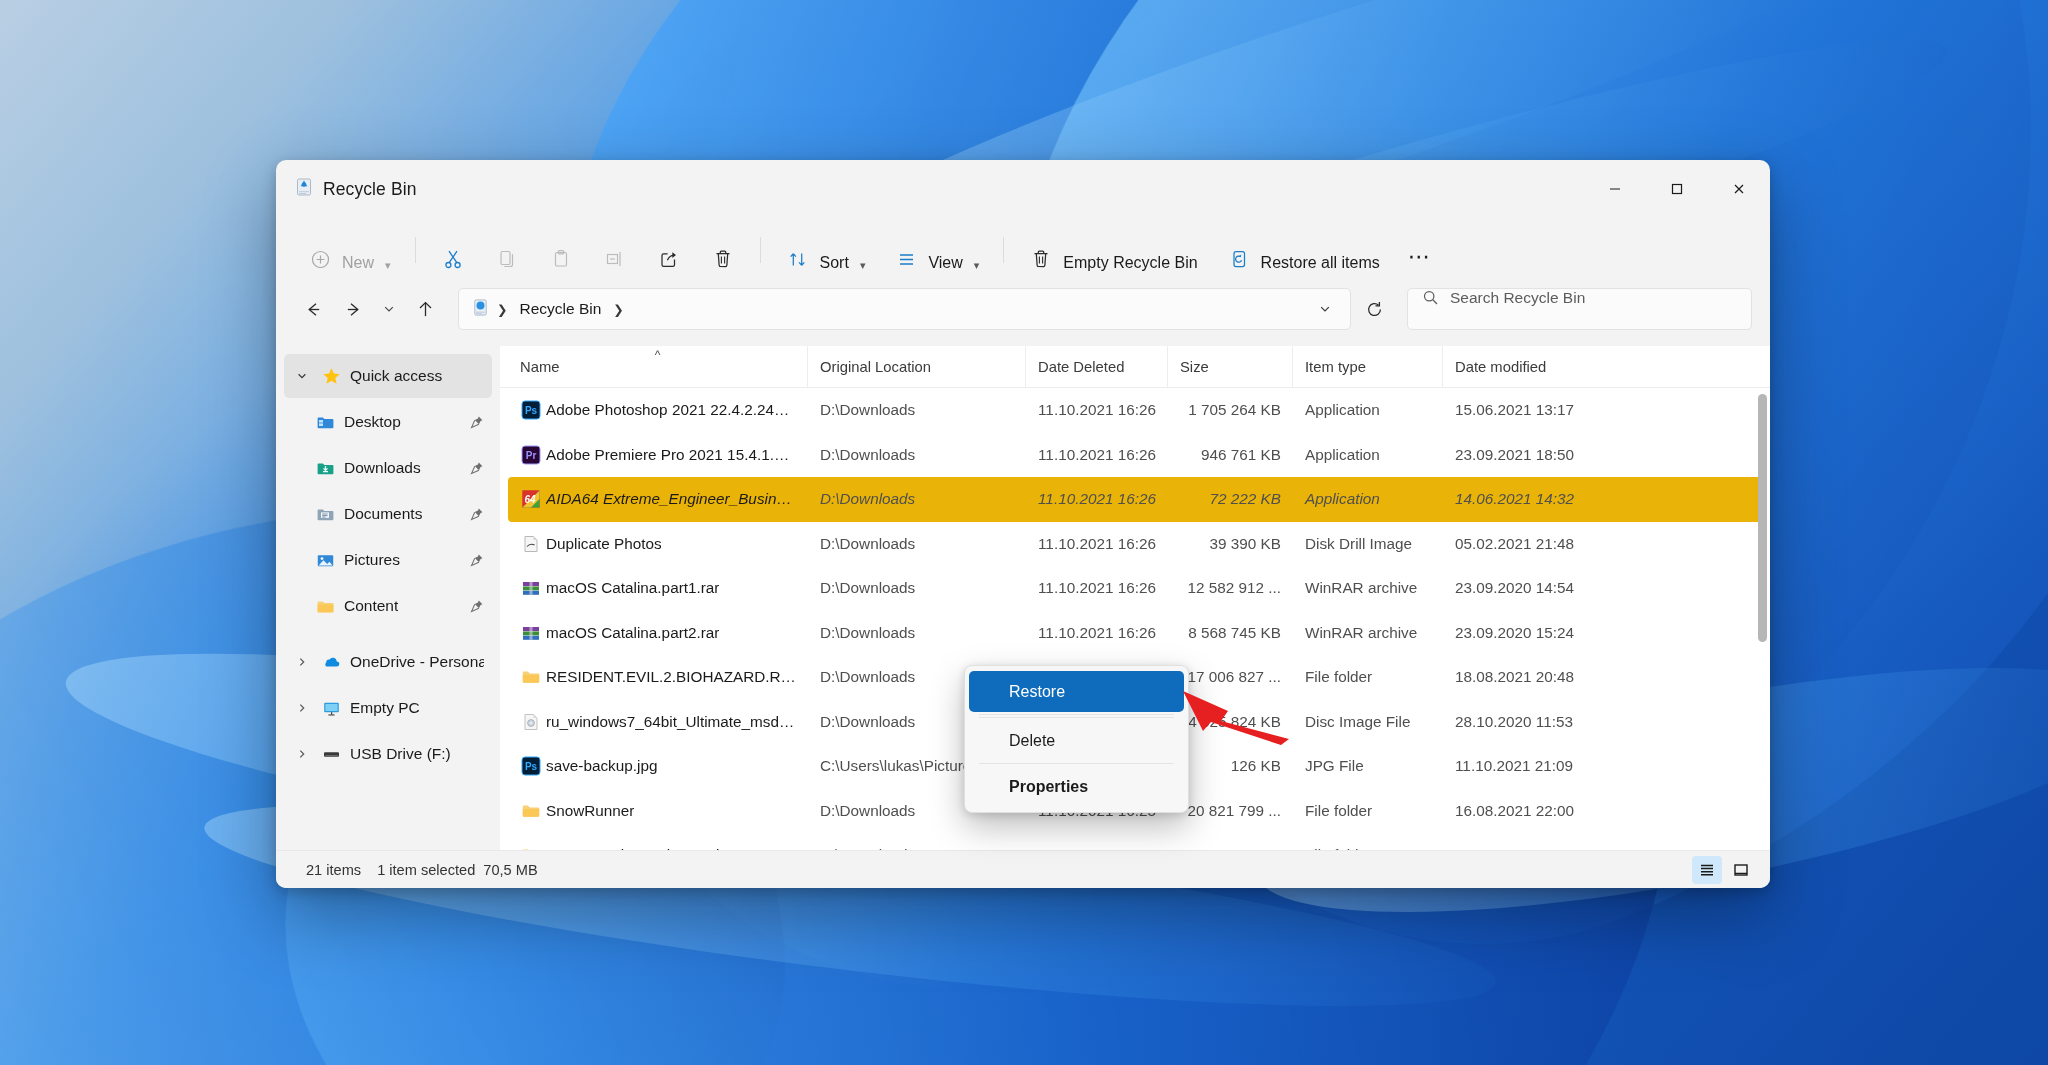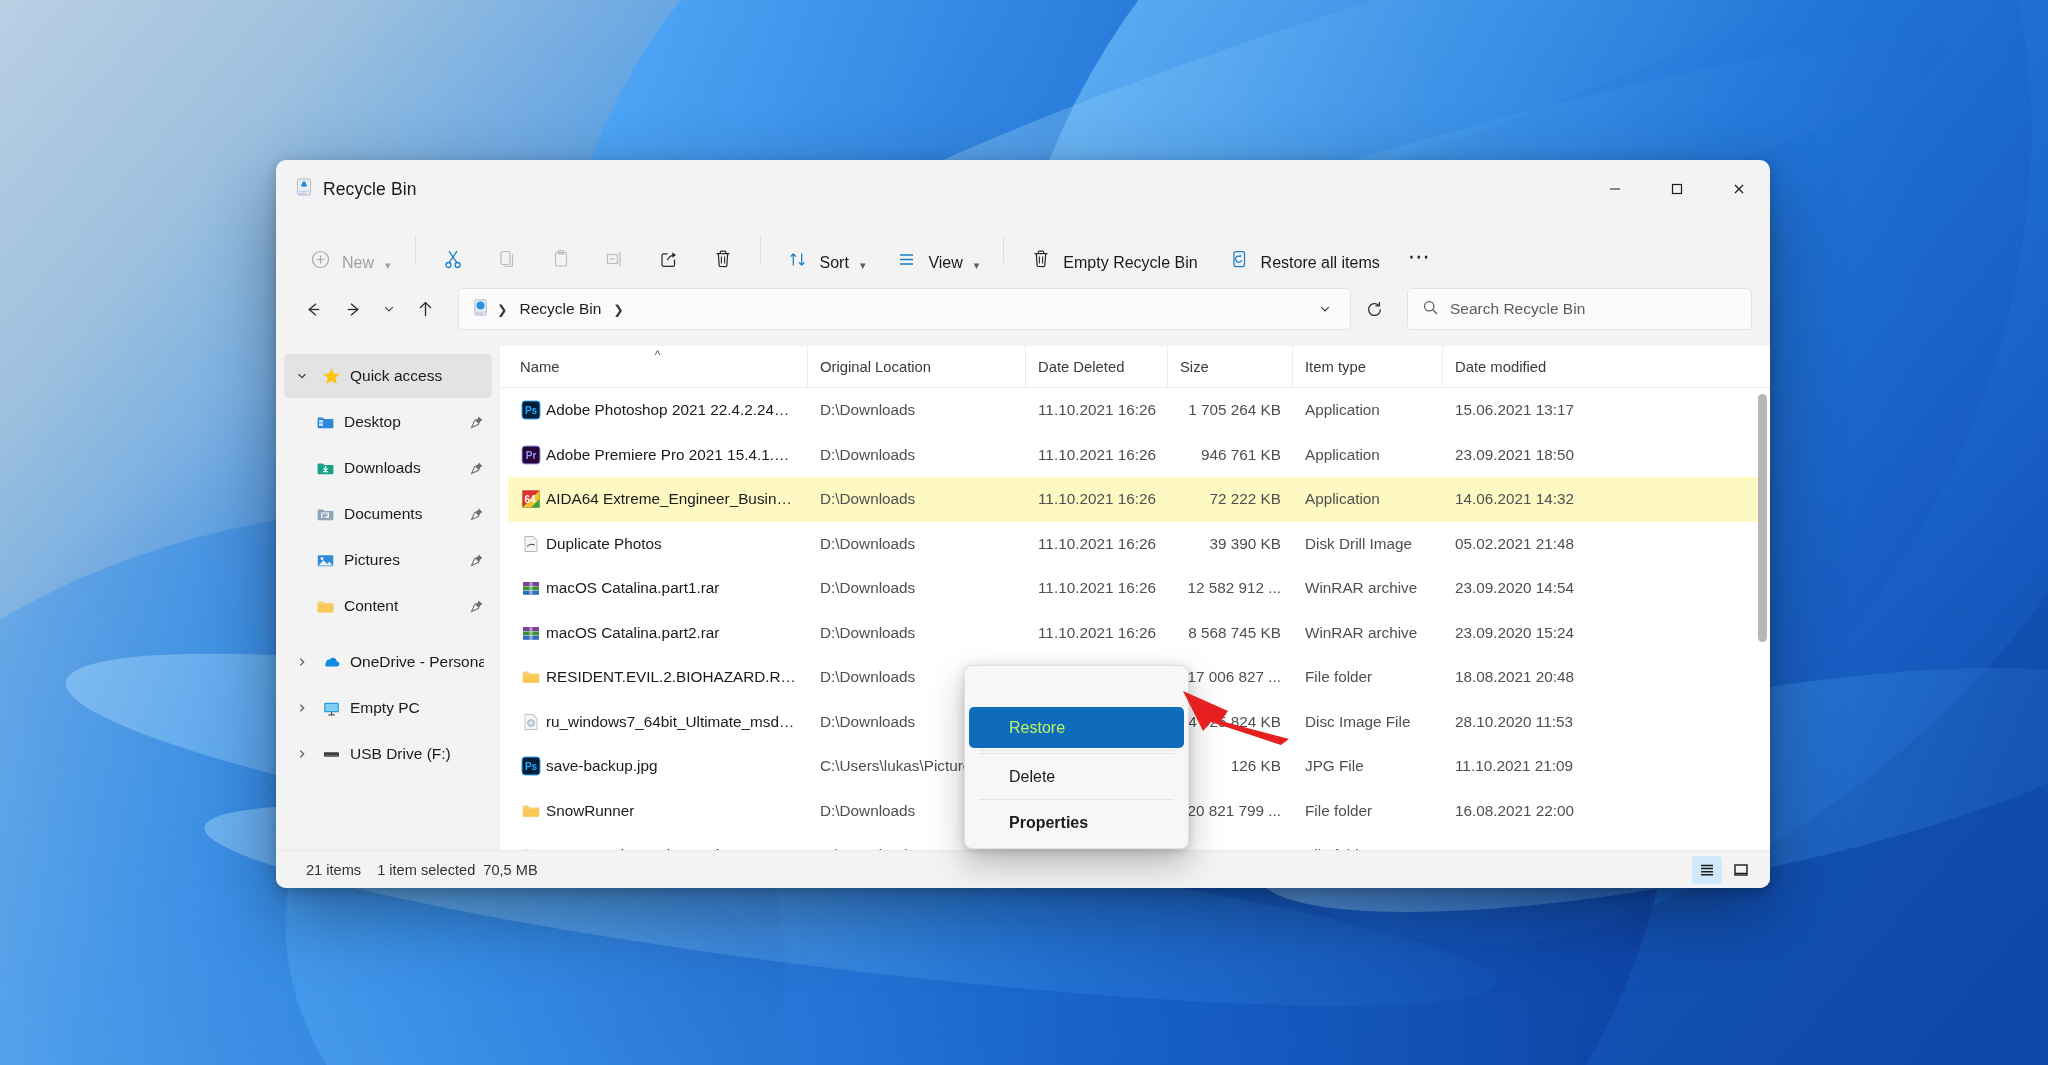--- a/index.html
+++ b/index.html
@@ -166,21 +166,21 @@
     display: flex; align-items: center; justify-content: center;
     border-radius: 4px; cursor: default; color: #2f2f2f;
   }
   #refresh-btn { margin-left: 4px; margin-right: 2px; }
   #searchbox {
     width: 345px; height: 42px;
     margin-left: 12px;
     background: #fbfbfb;
     border: 1px solid #e2e2e2;
     border-radius: 5px;
-    display: flex; align-items: center;
+    display: flex; align-items: flex-start;
     gap: 11px; padding: 0 14px;
     flex: 0 0 auto;
   }
   #search-input {
     border: none; outline: none; background: transparent;
     font-family: inherit; font-size: 15.5px; color: #1b1b1b;
     width: 100%;
   }
   #search-input::placeholder { color: #5c5c5c; }
 
@@ -274,21 +274,21 @@
     overflow: hidden;
     position: relative;
   }
   .row {
     height: 44.5px;
     display: flex; align-items: center;
     margin: 0 8px 0 8px;
     border-radius: 4px;
     cursor: default;
   }
-  .row.selected { background: #fef9c3; }
+  .row.selected { background: #eab308; font-style: italic; }
   .cell {
     display: flex; align-items: center;
     font-size: 15.3px; color: #1b1b1b;
     padding: 0 12px;
     white-space: nowrap; overflow: hidden;
   }
   .cell.sub { color: #4f4f4f; }
   .cell.size { justify-content: flex-end; color: #4f4f4f; }
   .cell.name { gap: 4px; }
   .fileicon { width: 22px; height: 22px; flex: 0 0 22px; display: flex; align-items: center; justify-content: center; }
@@ -343,22 +343,21 @@
     height: 41px;
     display: flex; align-items: center;
     padding-left: 40px;
     border-radius: 5px;
     font-size: 16px; color: #1b1b1b;
     cursor: default;
     position: relative;
   }
   .ctx-item.highlight, .ctx-item.highlight:hover {
     background: #0f6cbd;
-    color: #bef264;
-    margin-top: 36px;
+    color: #ffffff;
   }
   .ctx-item.bold { font-weight: bold; }
   .ctx-sep { height: 1px; background: #e4e4e4; margin: 2px 10px; }
 
   
   #red-arrow {
     position: absolute;
     left: 905px; top: 527px;
     z-index: 60;
     pointer-events: none;

